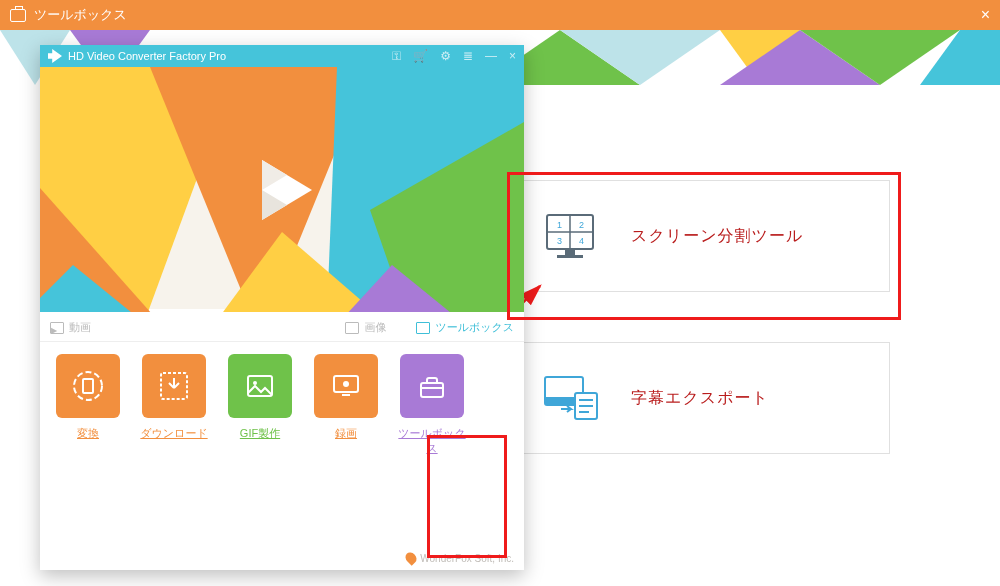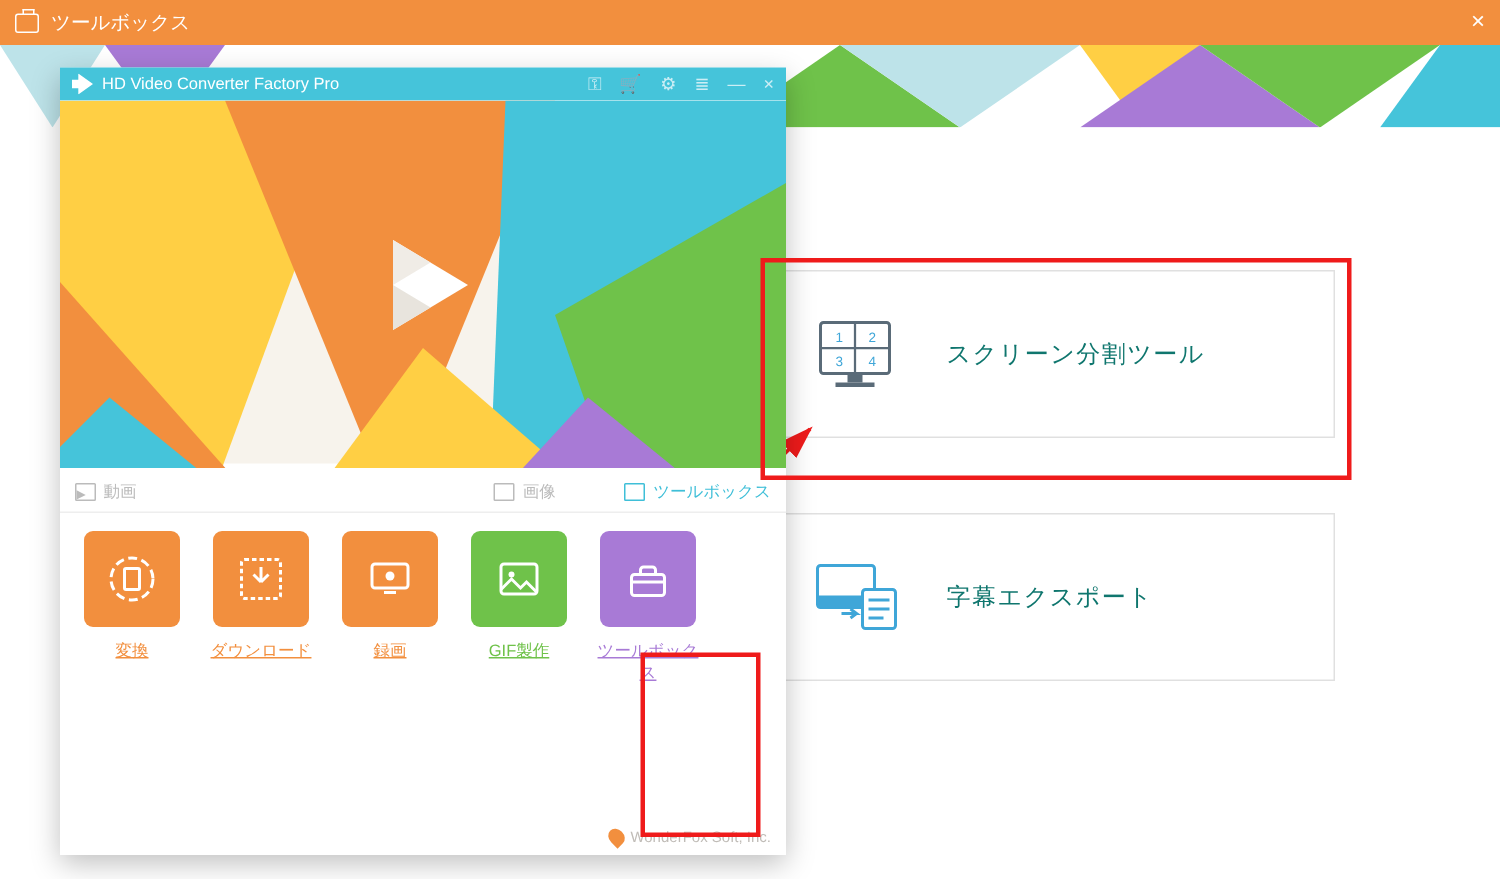--- a/index.html
+++ b/index.html
@@ -18,21 +18,21 @@
   .app-window { position: absolute; left: 40px; top: 45px; width: 484px; height: 525px; background: #fff; box-shadow: 0 6px 18px rgba(0,0,0,0.25); z-index: 5; }
   .app-header { height: 22px; background: #45c4da; display: flex; align-items: center; padding: 0 8px; color: #fff; font-size: 11px; position: relative; }
   .app-header .logo-icon { width: 14px; height: 14px; background: #fff; margin-right: 6px; clip-path: polygon(30% 0, 100% 50%, 30% 100%, 30% 70%, 0 70%, 0 30%, 30% 30%); }
   .app-header .header-icons { position: absolute; right: 8px; display: flex; gap: 12px; align-items: center; font-size: 12px; color: #cceef5; }
   .app-header .header-icons span { cursor: pointer; }
   
   .hero { height: 245px; position: relative; overflow: hidden; }
   .hero svg { position: absolute; inset: 0; }
   .play-logo { position: absolute; left: 50%; top: 50%; transform: translate(-50%, -50%); width: 80px; height: 80px; }
   
-  .tabs { display: flex; border-bottom: 1px solid #eee; padding: 8px 10px 6px; gap: 46px; justify-content: flex-end; }
+  .tabs { display: flex; border-bottom: 1px solid #eee; padding: 8px 10px 6px; gap: 30px; justify-content: flex-end; }
   .tab { display: flex; align-items: center; gap: 5px; font-size: 11px; color: #bbb; }
   .tab.active { color: #3fbfd8; }
   .tab .ti { width: 14px; height: 12px; border: 1px solid currentColor; border-radius: 1px; }
   .tab .sq:before { content:"▶"; font-size:8px; color:currentColor; }
   
   .tiles { display: flex; gap: 10px; padding: 12px 10px 10px; }
   .tile { width: 76px; text-align: center; }
   .tile-icon { width: 64px; height: 64px; border-radius: 6px; margin: 0 auto 8px; display: flex; align-items: center; justify-content: center; }
   .tile-label { font-size: 11px; text-decoration: underline; }
   .orange { background: #f28f3e; color: #fff; }
@@ -43,21 +43,21 @@
   .tile-label.purple-text { color: #a87ad6; }
   
   .red-box { position: absolute; border: 3px solid #ef1b1b; pointer-events: none; z-index: 9; }
   
   .footer { position: absolute; bottom: 6px; right: 10px; font-size: 10px; color: #c0bcb7; display:flex; align-items:center; gap:4px;}
   .footer .flame { width:10px; height:12px; background:#f28f3e; border-radius: 50% 50% 50% 0; transform: rotate(-45deg);}
   
   
   .tools { position: absolute; right: 110px; top: 180px; width: 370px; }
   .card { border: 1px solid #e0e0e0; background: #fff; padding: 30px 20px; display: flex; align-items: center; gap: 30px; margin-bottom: 50px; position: relative; }
-  .card-label { font-size: 16px; color: #0f766e; letter-spacing: 1px; }
+  .card-label { font-size: 16px; color: #b91c1c; letter-spacing: 1px; }
   .card-icon { width: 60px; height: 50px; flex-shrink: 0; }
   
   .arrow { position: absolute; left: 430px; top: 280px; width: 120px; height: 110px; z-index: 4; pointer-events:none;}
 </style>
 </head>
 <body>
 
 <div class="title-bar">
   <div class="tb-icon"></div>
   <span>ツールボックス</span>
@@ -142,38 +142,38 @@
     <div class="tile">
       <div class="tile-icon orange">
         <svg width="34" height="34" viewBox="0 0 34 34">
             <rect x="4" y="4" width="26" height="26" rx="2" fill="none" stroke="#fff" stroke-width="2" stroke-dasharray="3 2"></rect>
             <path d="M17 9v10m0 0l-5-5m5 5l5-5" stroke="#fff" stroke-width="2" fill="none"></path>
           </svg>
       </div>
       <div class="tile-label orange-text">ダウンロード</div>
     </div>
     <div class="tile">
+      <div class="tile-icon green">
+        <svg width="34" height="34" viewBox="0 0 34 34">
+            <rect x="5" y="7" width="24" height="20" rx="2" fill="none" stroke="#fff" stroke-width="2"></rect>
+            <circle cx="12" cy="14" r="2" fill="#fff"></circle>
+            <path d="M5 24l7-7 6 6 4-4 7 7" stroke="#fff" stroke-width="2" fill="none"></path>
+          </svg>
+      </div>
+      <div class="tile-label green-text">GIF製作</div>
+    </div>
+    <div class="tile">
       <div class="tile-icon orange">
         <svg width="34" height="34" viewBox="0 0 34 34">
             <rect x="5" y="7" width="24" height="16" rx="2" fill="none" stroke="#fff" stroke-width="2"></rect>
             <circle cx="17" cy="15" r="3" fill="#fff"></circle>
             <rect x="13" y="25" width="8" height="2" fill="#fff"></rect>
           </svg>
       </div>
       <div class="tile-label orange-text">録画</div>
-    </div>
-    <div class="tile">
-      <div class="tile-icon green">
-        <svg width="34" height="34" viewBox="0 0 34 34">
-            <rect x="5" y="7" width="24" height="20" rx="2" fill="none" stroke="#fff" stroke-width="2"></rect>
-            <circle cx="12" cy="14" r="2" fill="#fff"></circle>
-            <path d="M5 24l7-7 6 6 4-4 7 7" stroke="#fff" stroke-width="2" fill="none"></path>
-          </svg>
-      </div>
-      <div class="tile-label green-text">GIF製作</div>
     </div>
     <div class="tile">
       <div class="tile-icon purple">
         <svg width="34" height="34" viewBox="0 0 34 34">
             <rect x="6" y="14" width="22" height="14" rx="2" fill="none" stroke="#fff" stroke-width="2"></rect>
             <path d="M12 14v-3a2 2 0 012-2h6a2 2 0 012 2v3" fill="none" stroke="#fff" stroke-width="2"></path>
             <line x1="6" y1="19" x2="28" y2="19" stroke="#fff" stroke-width="2"></line>
           </svg>
       </div>
       <div class="tile-label purple-text">ツールボックス</div>

